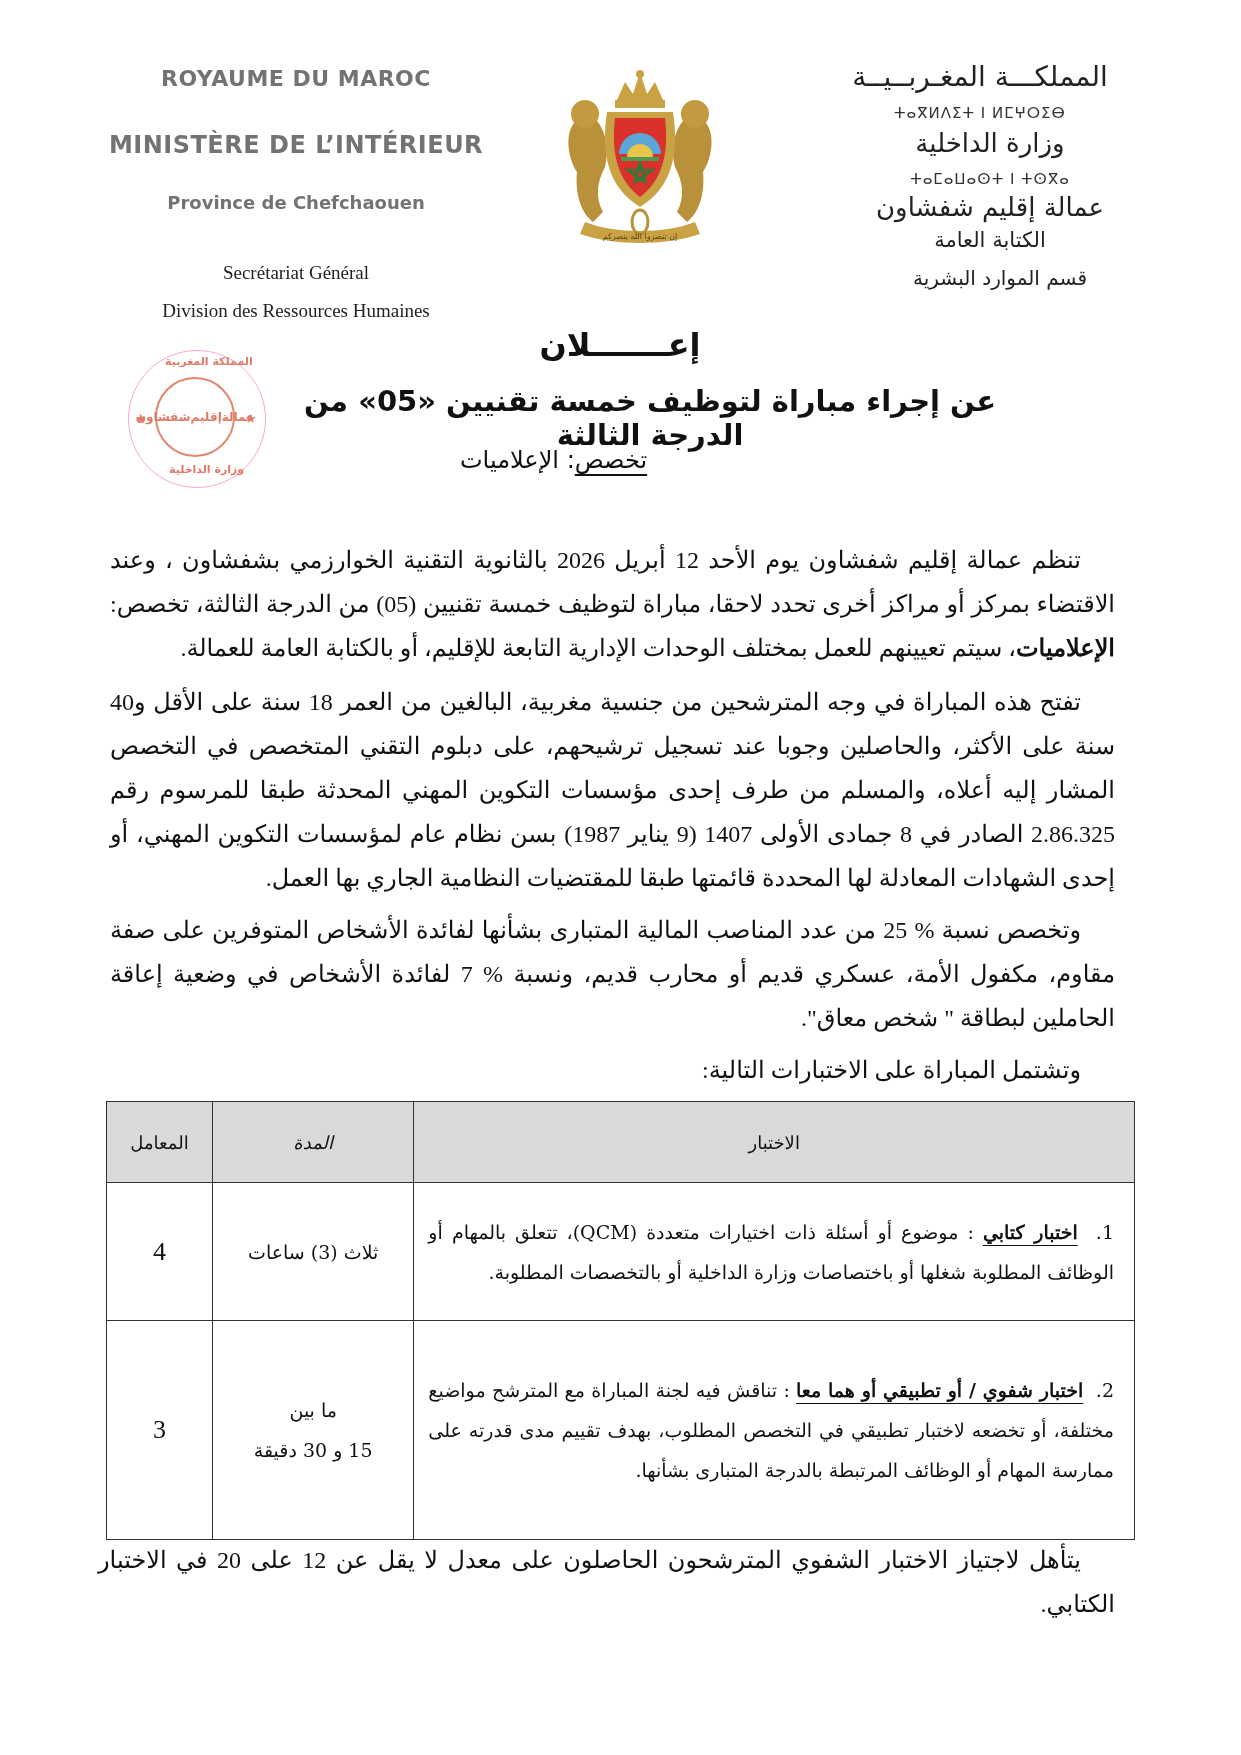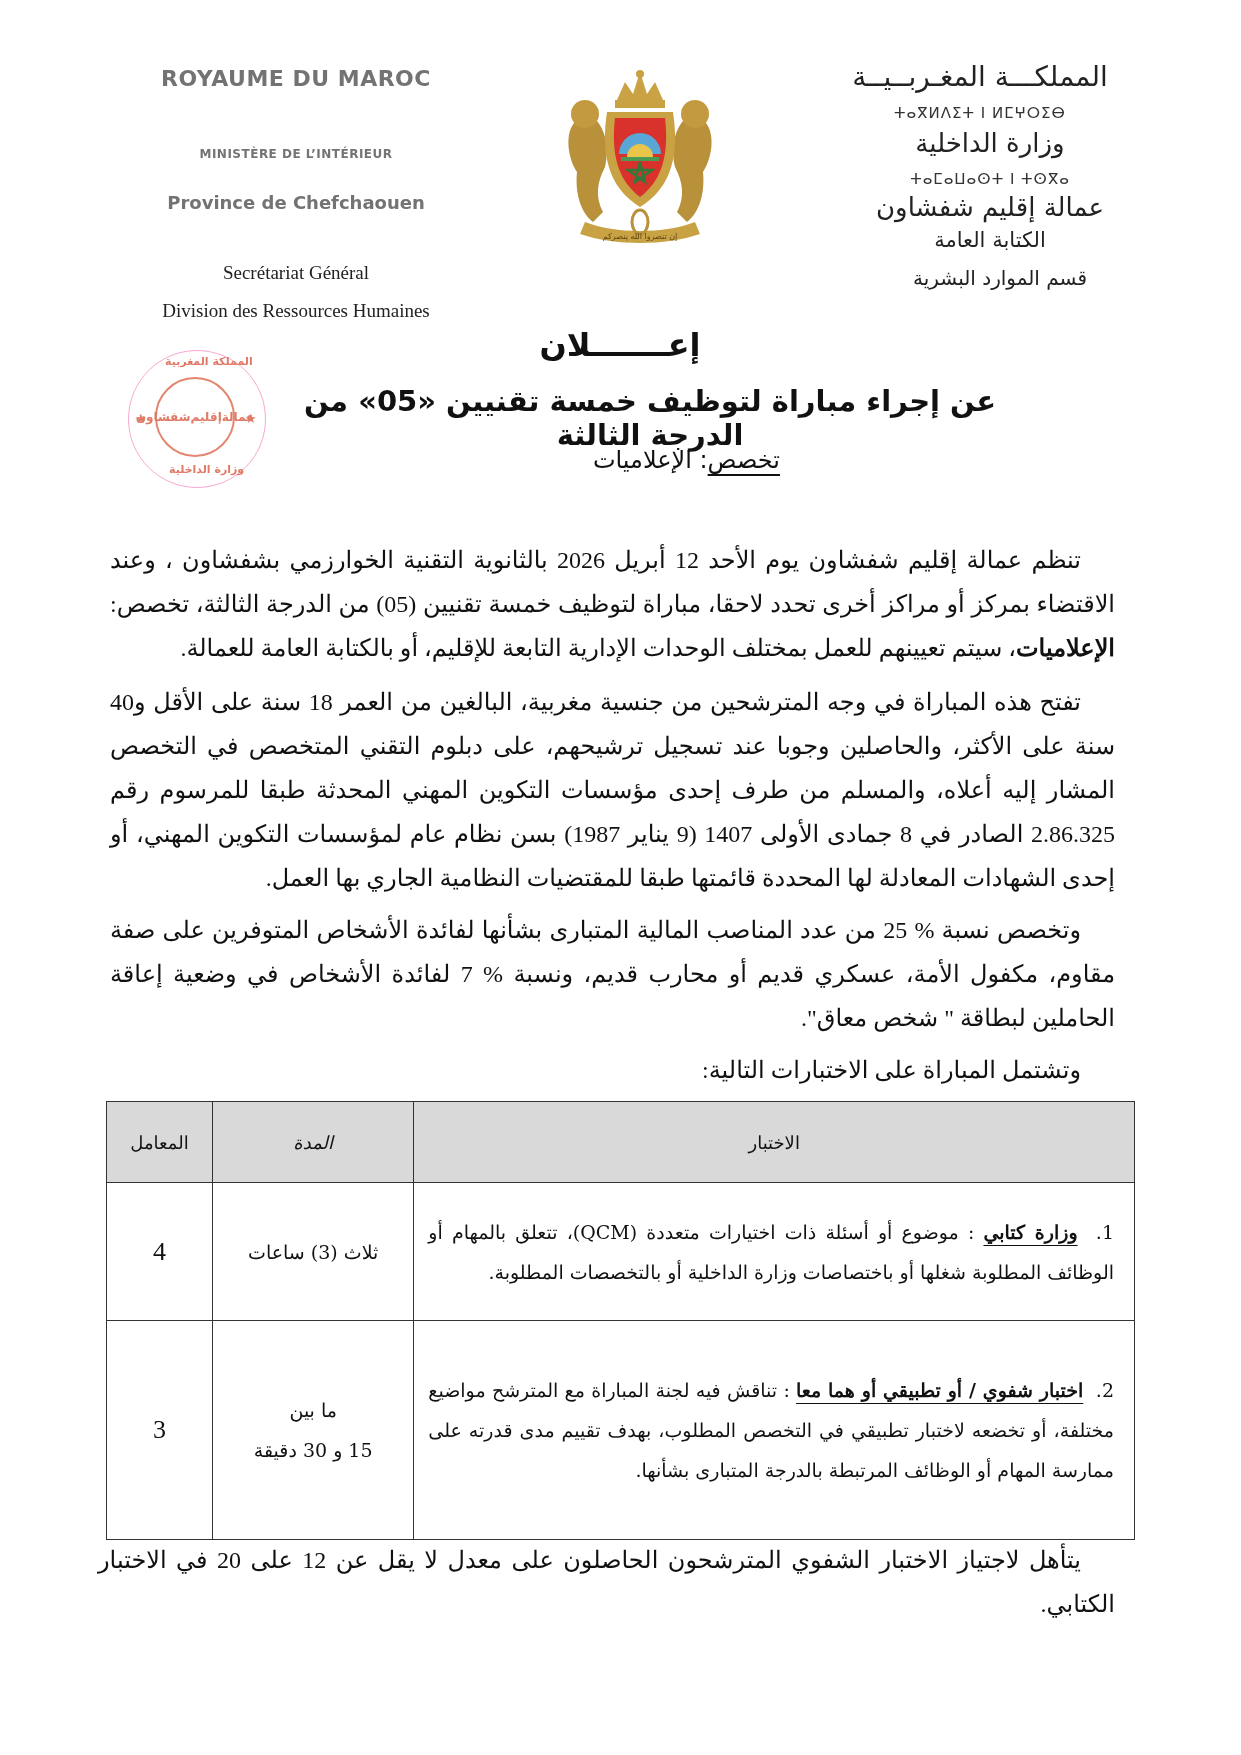--- a/index.html
+++ b/index.html
@@ -28,21 +28,21 @@
   .stamp-inner { position:absolute; left:26px; top:26px; width:80px; height:80px; border-radius:50%;
            border:2.5px solid #e3866f; box-sizing:border-box; display:flex; flex-direction:row;
            align-items:center; justify-content:center; color:#e07a66; font-family:"DejaVu Sans", sans-serif;
            font-size:12px; font-weight:bold; line-height:15px; direction:rtl; }
   .stamp-ring { position:absolute; color:#e07a66; font-family:"DejaVu Sans", sans-serif; font-size:11px; font-weight:bold; }
 </style>
 </head>
 <body>
 
 <div class="abs fr" style="top:66px;font-size:22px;letter-spacing:0.5px;">ROYAUME DU MAROC</div>
-<div class="abs fr" style="top:147px;font-size:12px;letter-spacing:0.5px;">MINISTÈRE DE L’INTÉRIEUR</div>
+<div class="abs fr" style="top:131px;font-size:24px;letter-spacing:0.5px;">MINISTÈRE DE L’INTÉRIEUR</div>
 <div class="abs fr" style="top:192px;font-size:18px;">Province de Chefchaouen</div>
 <div class="abs fr2" style="top:242px;">Secrétariat Général</div>
 <div class="abs fr2" style="top:280px;">Division des Ressources Humaines</div>
 
 <div class="abs" style="left:555px;top:62px;width:170px;height:190px;">
   <svg width="170" height="190" viewBox="0 0 170 190">
 
     <path d="M20 60 C10 70 12 95 22 110 C20 130 25 150 38 160 L48 150 C40 135 42 120 50 105 C55 85 50 65 38 55 Z" fill="#b9913a"></path>
     <path d="M150 60 C160 70 158 95 148 110 C150 130 145 150 132 160 L122 150 C130 135 128 120 120 105 C115 85 120 65 132 55 Z" fill="#b9913a"></path>
     <circle cx="30" cy="52" r="14" fill="#c39a3f"></circle>
@@ -82,21 +82,21 @@
   <span class="stamp-ring" style="left:116px;top:60px;font-size:13px;">★</span>
   <div class="stamp-inner">
     <span>عمالة</span>
     <span>إقليم</span>
     <span>شفشاون</span>
   </div>
 </div>
 
 <div class="abs title" style="left:320px;width:600px;top:326px;font-size:32px;">إعـــــــلان</div>
 <div class="abs title" style="left:260px;width:780px;top:384px;font-size:29px;">عن إجراء مباراة لتوظيف خمسة تقنيين «05» من الدرجة الثالثة</div>
-<div class="abs" style="left:460px;width:320px;top:446px;direction:rtl;text-align:right;font-family:'DejaVu Sans',sans-serif;font-size:24px;">
+<div class="abs" style="left:460px;width:320px;top:446px;direction:rtl;text-align:left;font-family:'DejaVu Sans',sans-serif;font-size:24px;">
   <span class="u">تخصص</span><span>: الإعلاميات</span>
 </div>
 
 <div class="para" style="top:538px;">
   <span class="indent"></span><span>تنظم عمالة إقليم شفشاون يوم الأحد 12 أبريل 2026 بالثانوية التقنية الخوارزمي بشفشاون ، وعند الاقتضاء بمركز أو مراكز أخرى تحدد لاحقا، مباراة لتوظيف خمسة تقنيين (05) من الدرجة الثالثة، تخصص:</span>
   <span class="b">الإعلاميات</span><span>، سيتم تعيينهم للعمل بمختلف الوحدات الإدارية التابعة للإقليم، أو بالكتابة العامة للعمالة.</span>
 </div>
 
 <div class="para" style="top:680px;">
   <span class="indent"></span><span>تفتح هذه المباراة في وجه المترشحين من جنسية مغربية، البالغين من العمر 18 سنة على الأقل و40 سنة على الأكثر، والحاصلين وجوبا عند تسجيل ترشيحهم، على دبلوم التقني المتخصص في التخصص المشار إليه أعلاه، والمسلم من طرف إحدى مؤسسات التكوين المهني المحدثة طبقا للمرسوم رقم 2.86.325 الصادر في 8 جمادى الأولى 1407 (9 يناير 1987) بسن نظام عام لمؤسسات التكوين المهني، أو إحدى الشهادات المعادلة لها المحددة قائمتها طبقا للمقتضيات النظامية الجاري بها العمل.</span>
@@ -115,21 +115,21 @@
     <tr>
       <th style="width:758px;">الاختبار</th>
       <th style="width:208px;font-style:italic;">المدة</th>
       <th style="width:106px;">المعامل</th>
     </tr>
   </thead>
   <tbody>
     <tr style="height:138px;">
       <td class="desc">
         <span>1.</span>&nbsp;
-        <span class="u b">وزارة كتابي</span><span> : </span><span>موضوع أو أسئلة ذات اختيارات متعددة (QCM)، تتعلق بالمهام أو الوظائف المطلوبة شغلها أو باختصاصات وزارة الداخلية أو بالتخصصات المطلوبة.</span>
+        <span class="u b">اختبار كتابي</span><span> : </span><span>موضوع أو أسئلة ذات اختيارات متعددة (QCM)، تتعلق بالمهام أو الوظائف المطلوبة شغلها أو باختصاصات وزارة الداخلية أو بالتخصصات المطلوبة.</span>
       </td>
       <td><span>ثلاث (3) ساعات</span></td>
       <td class="num">4</td>
     </tr>
     <tr style="height:219px;">
       <td class="desc">
         <span>2.</span>&nbsp;
         <span class="u b">اختبار شفوي / أو تطبيقي أو هما معا</span><span> : </span><span>تناقش فيه لجنة المباراة مع المترشح مواضيع مختلفة، أو تخضعه لاختبار تطبيقي في التخصص المطلوب، بهدف تقييم مدى قدرته على ممارسة المهام أو الوظائف المرتبطة بالدرجة المتبارى بشأنها.</span>
       </td>
       <td style="line-height:40px;">

